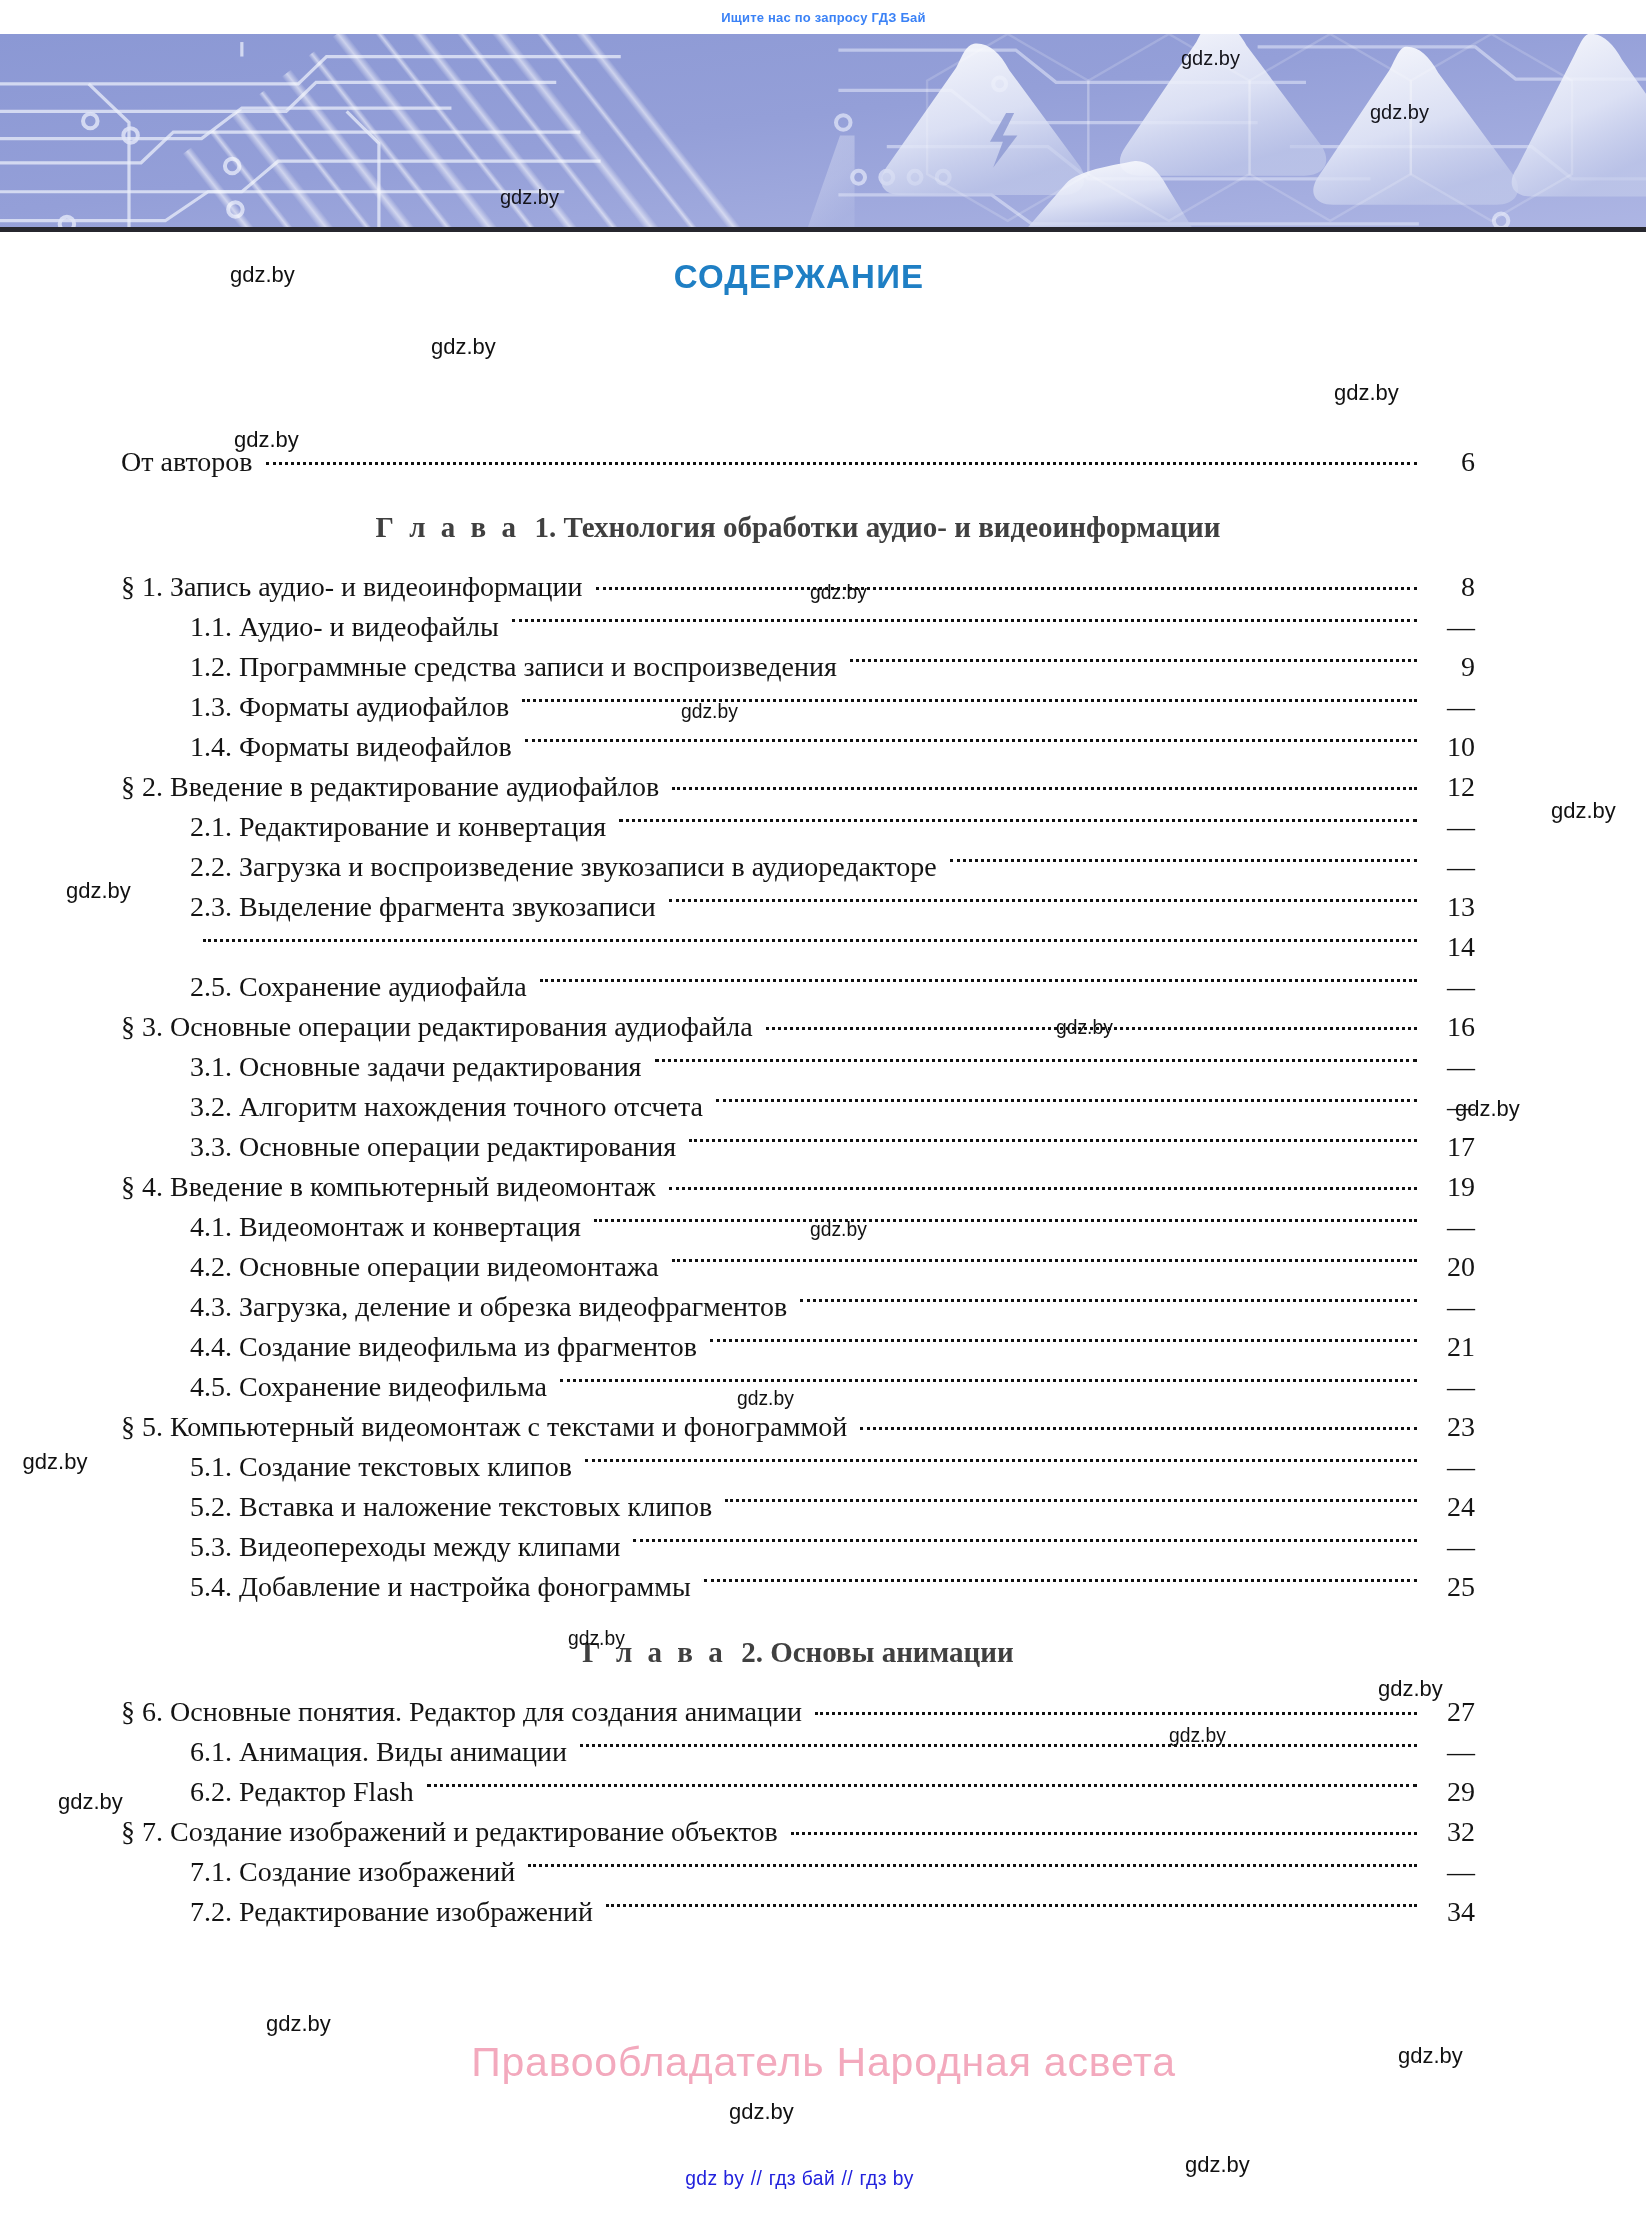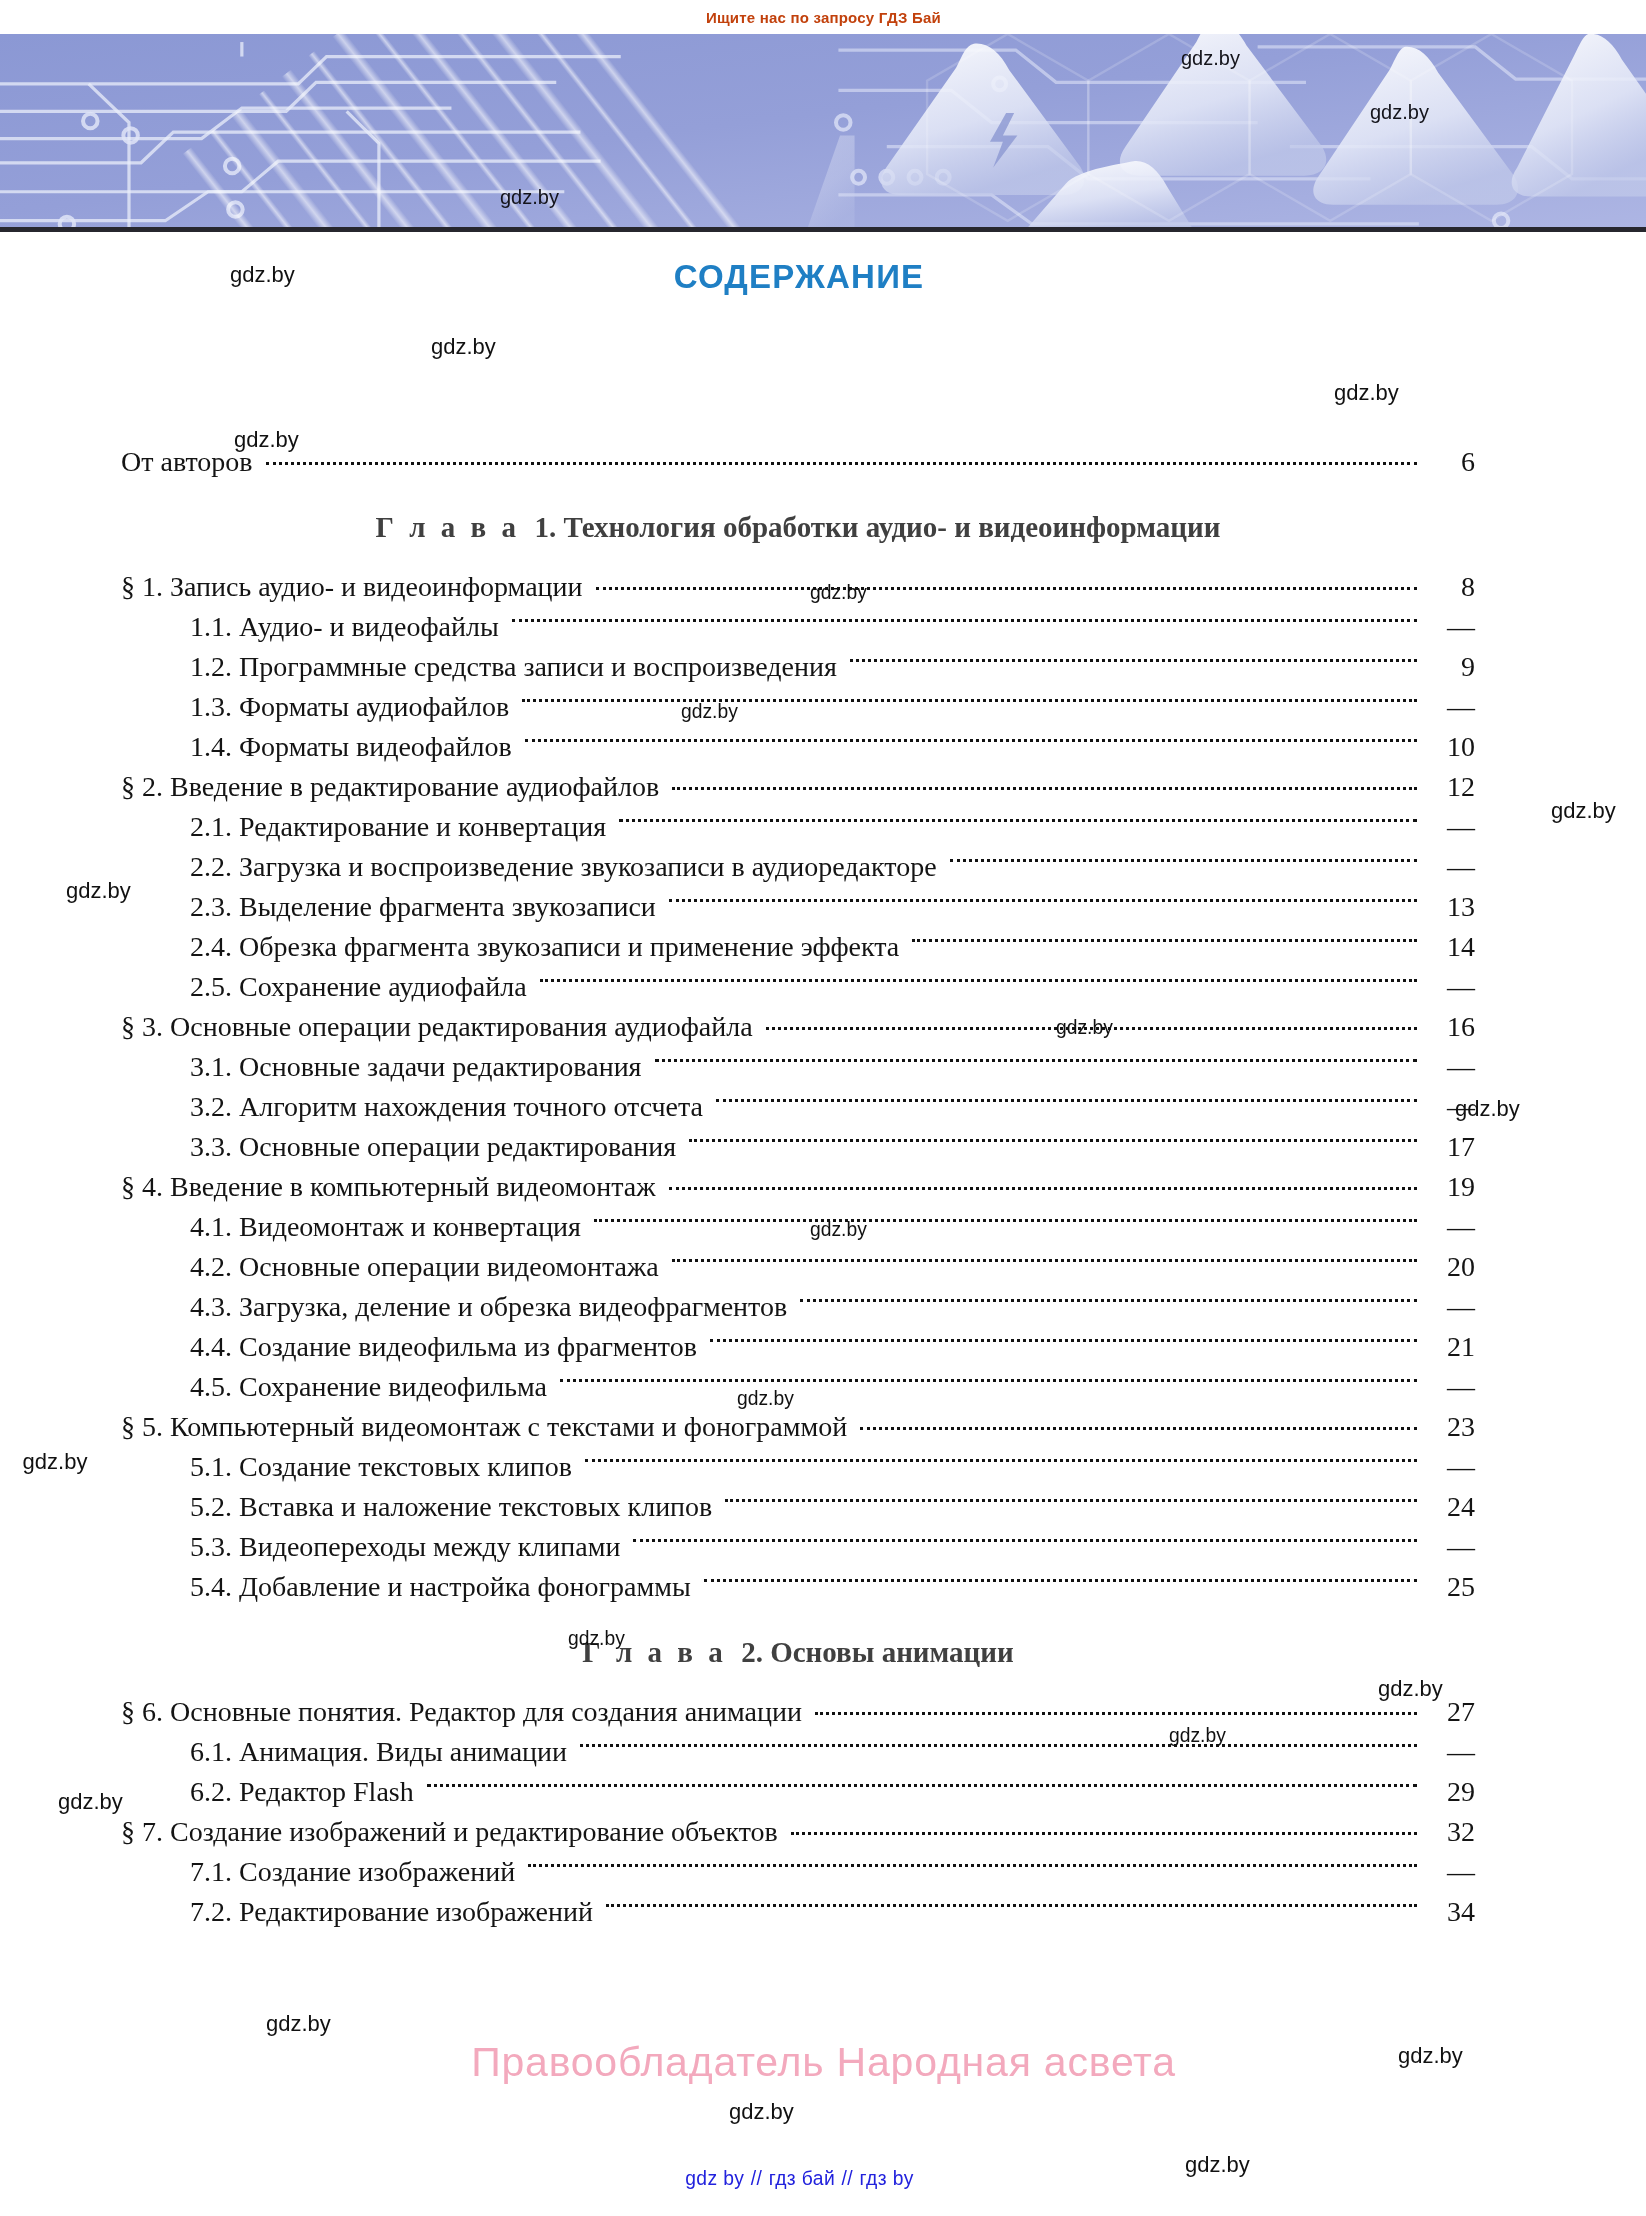--- a/index.html
+++ b/index.html
@@ -20,23 +20,23 @@
     position: absolute;
     left: 0;
     top: 0;
     width: 1647px;
     height: 34px;
     display: flex;
     align-items: center;
     justify-content: center;
   }
   .promo-text {
-    color: #c2410c;
-    font-family: "Liberation Sans", sans-serif;
-    font-size: 15px;
+    color: #3b82f6;
+    font-family: "Liberation Sans", sans-serif;
+    font-size: 13px;
     font-weight: 700;
     letter-spacing: 0.2px;
   }
 
   
   .header-banner {
     position: absolute;
     left: 0;
     top: 34px;
     width: 1647px;
@@ -323,21 +323,20 @@
       <span class="toc-label">2.2. Загрузка и воспроизведение звукозаписи в аудиоредакторе</span>
       <span class="toc-dots"></span>
       <span class="toc-page dash">—</span>
     </div>
     <div class="toc-row lvl1">
       <span class="toc-label">2.3. Выделение фрагмента звукозаписи</span>
       <span class="toc-dots"></span>
       <span class="toc-page">13</span>
     </div>
     <div class="toc-row lvl1">
-      <span class="toc-label">2.4. Обрезка фрагмента звукозаписи и применение эффекта</span>
       <span class="toc-dots"></span>
       <span class="toc-page">14</span>
     </div>
     <div class="toc-row lvl1">
       <span class="toc-label">2.5. Сохранение аудиофайла</span>
       <span class="toc-dots"></span>
       <span class="toc-page dash">—</span>
     </div>
     <div class="toc-row lvl0">
       <span class="toc-label">§ 3. Основные операции редактирования аудиофайла</span>

